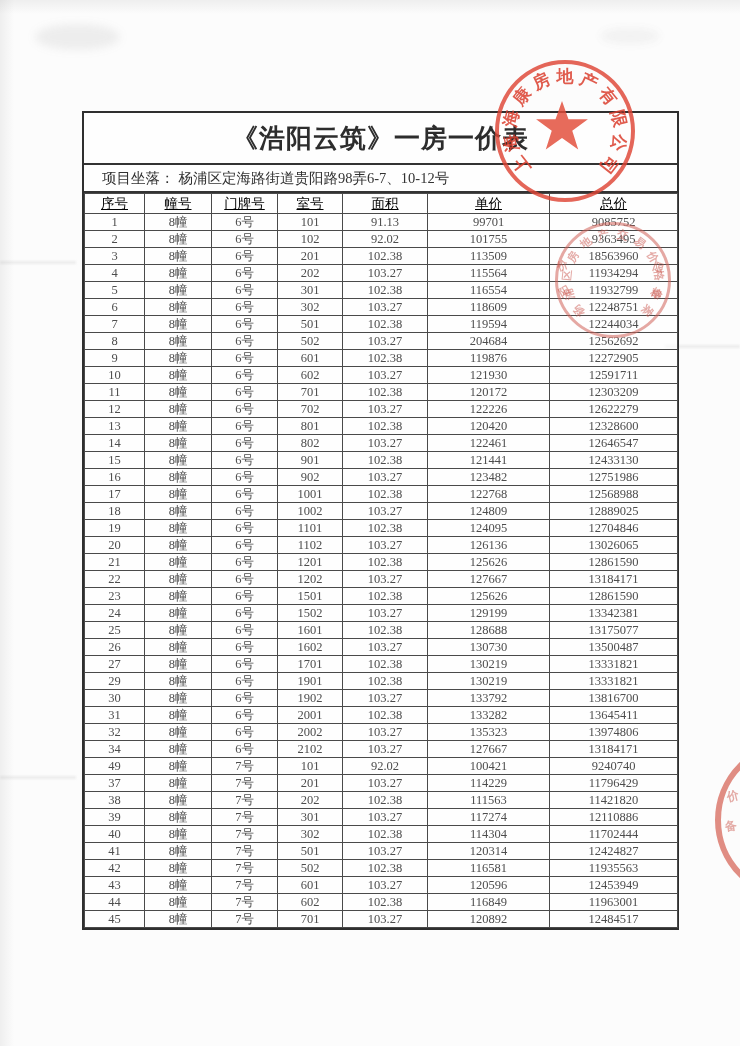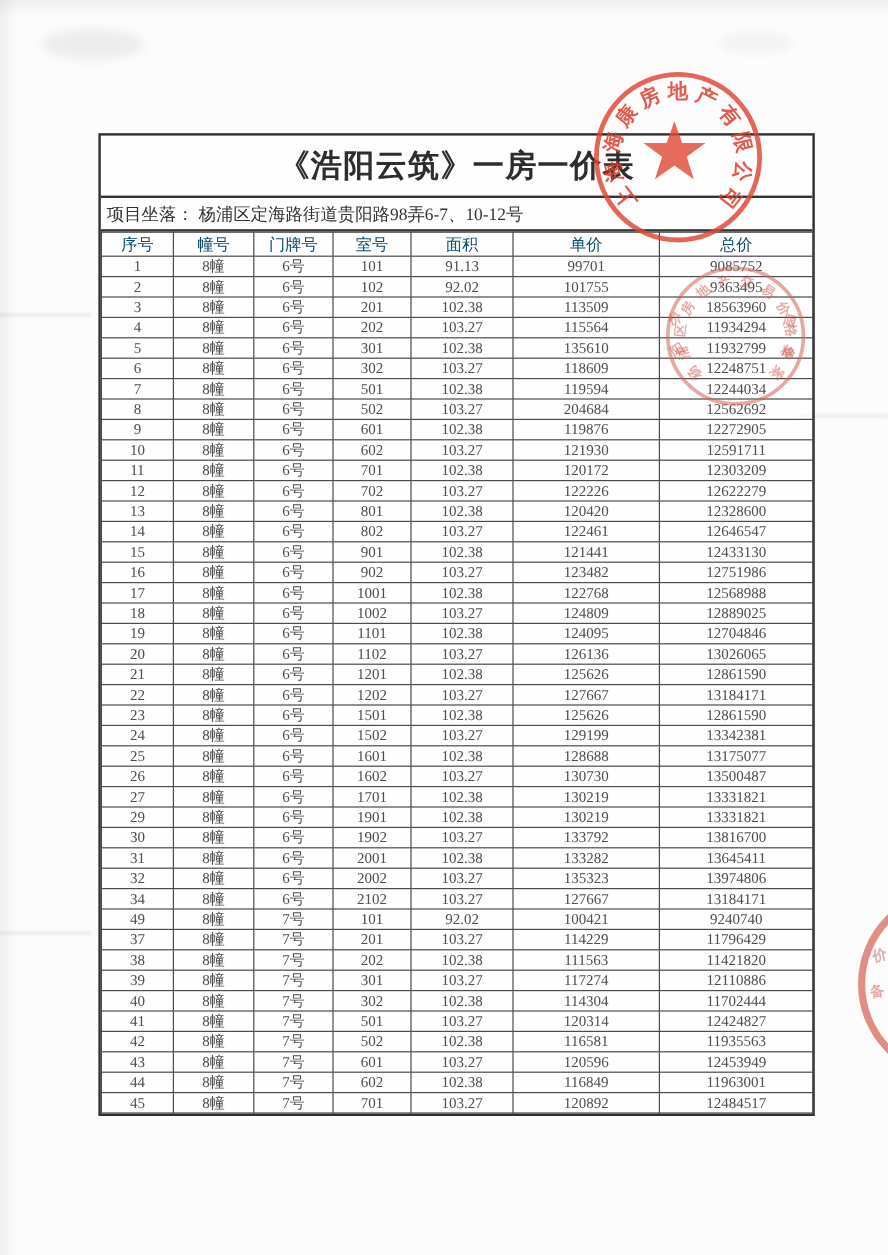--- a/index.html
+++ b/index.html
@@ -26,29 +26,29 @@
     margin-top:24px;
   }
   .title-row{
     height:50px;border-bottom:2px solid #333;
     display:flex;align-items:center;justify-content:center;
     font-size:26px;font-weight:bold;color:#2d2d2d;letter-spacing:1px;
   }
   .loc-row{
     height:26px;border-bottom:2px solid #333;
     display:flex;align-items:center;
-    font-size:14.5px;color:#323232;padding-left:5px;gap:4px;white-space:nowrap;
+    font-size:14.5px;color:#323232;padding-left:18px;gap:4px;white-space:nowrap;
   }
   table.price{border-collapse:collapse;width:593px;table-layout:fixed;}
   table.price th,table.price td{
     border:1px solid #4a4a4a;text-align:center;padding:0;
     overflow:hidden;white-space:nowrap;
   }
   table.price th{
-    height:19px;font-size:13.5px;font-weight:normal;color:#0c4a6e;line-height:19px;
+    height:19px;font-size:13.5px;font-weight:normal;color:#000000;line-height:19px;text-decoration:underline;
   }
   table.price td{
     height:16px;font-size:12.5px;color:#4d4d4d;line-height:16px;
   }
 
   
   .stamp{position:absolute;border-radius:50%;pointer-events:none;}
   .stamp .ring{position:absolute;inset:0;border-radius:50%;}
   .seal-char{position:absolute;left:50%;top:50%;font-weight:bold;}
   .star{
@@ -140,21 +140,21 @@
             <td>103.27</td>
             <td>115564</td>
             <td>11934294</td>
           </tr>
           <tr>
             <td>5</td>
             <td>8幢</td>
             <td>6号</td>
             <td>301</td>
             <td>102.38</td>
-            <td>135610</td>
+            <td>116554</td>
             <td>11932799</td>
           </tr>
           <tr>
             <td>6</td>
             <td>8幢</td>
             <td>6号</td>
             <td>302</td>
             <td>103.27</td>
             <td>118609</td>
             <td>12248751</td>

